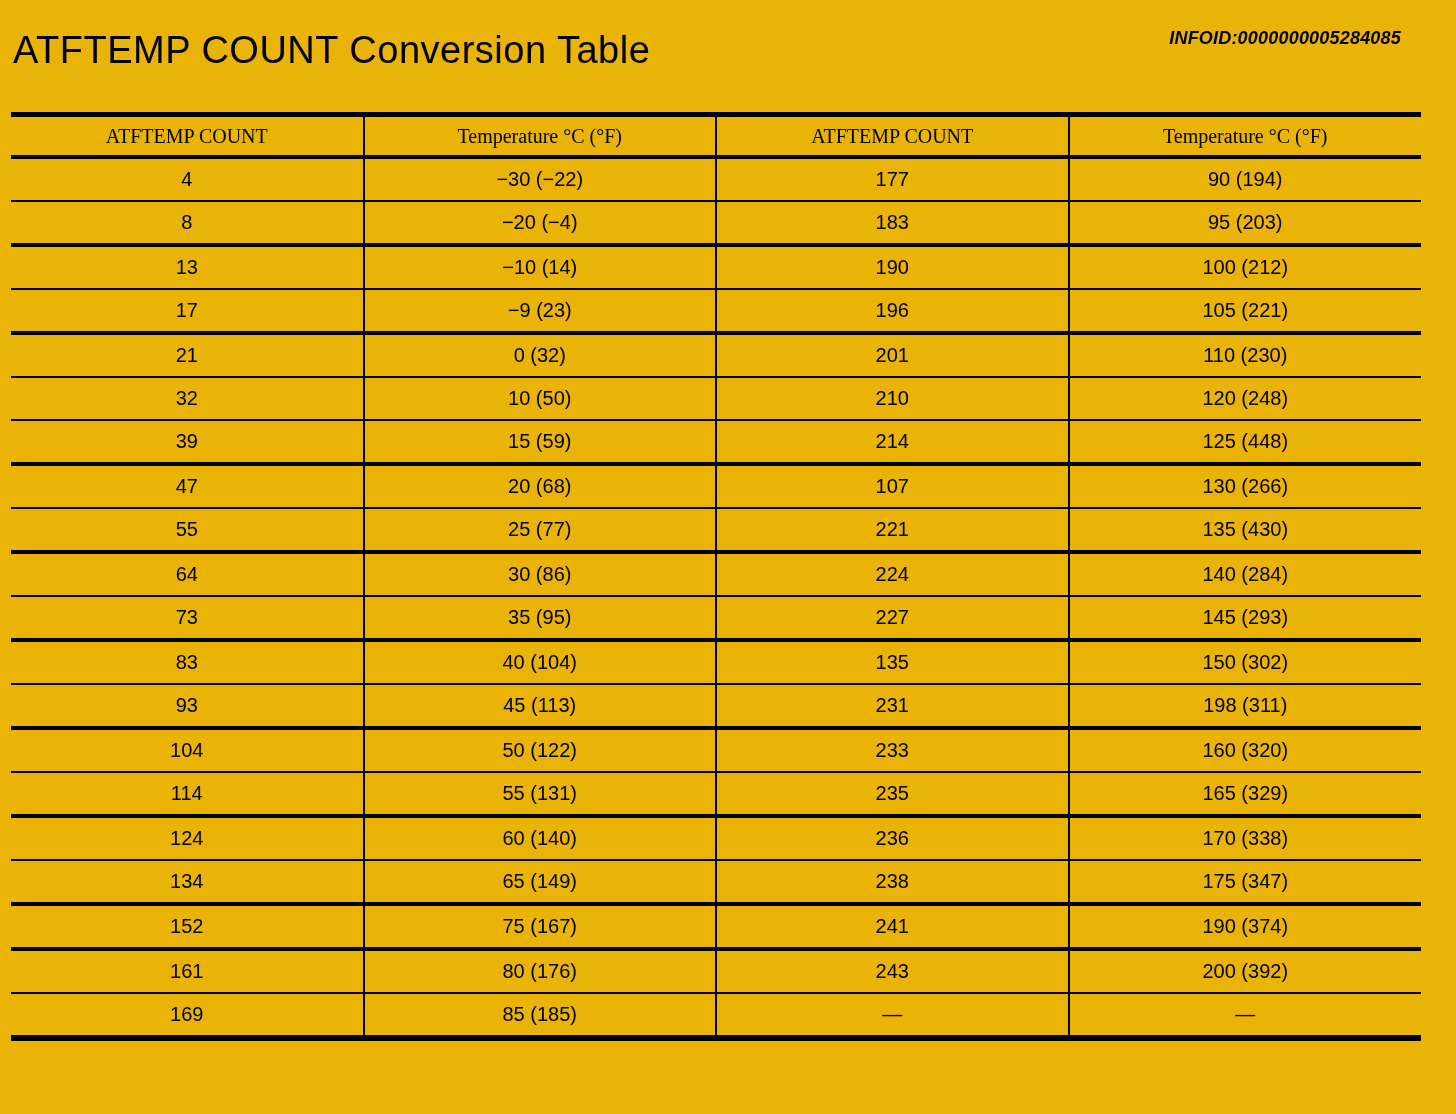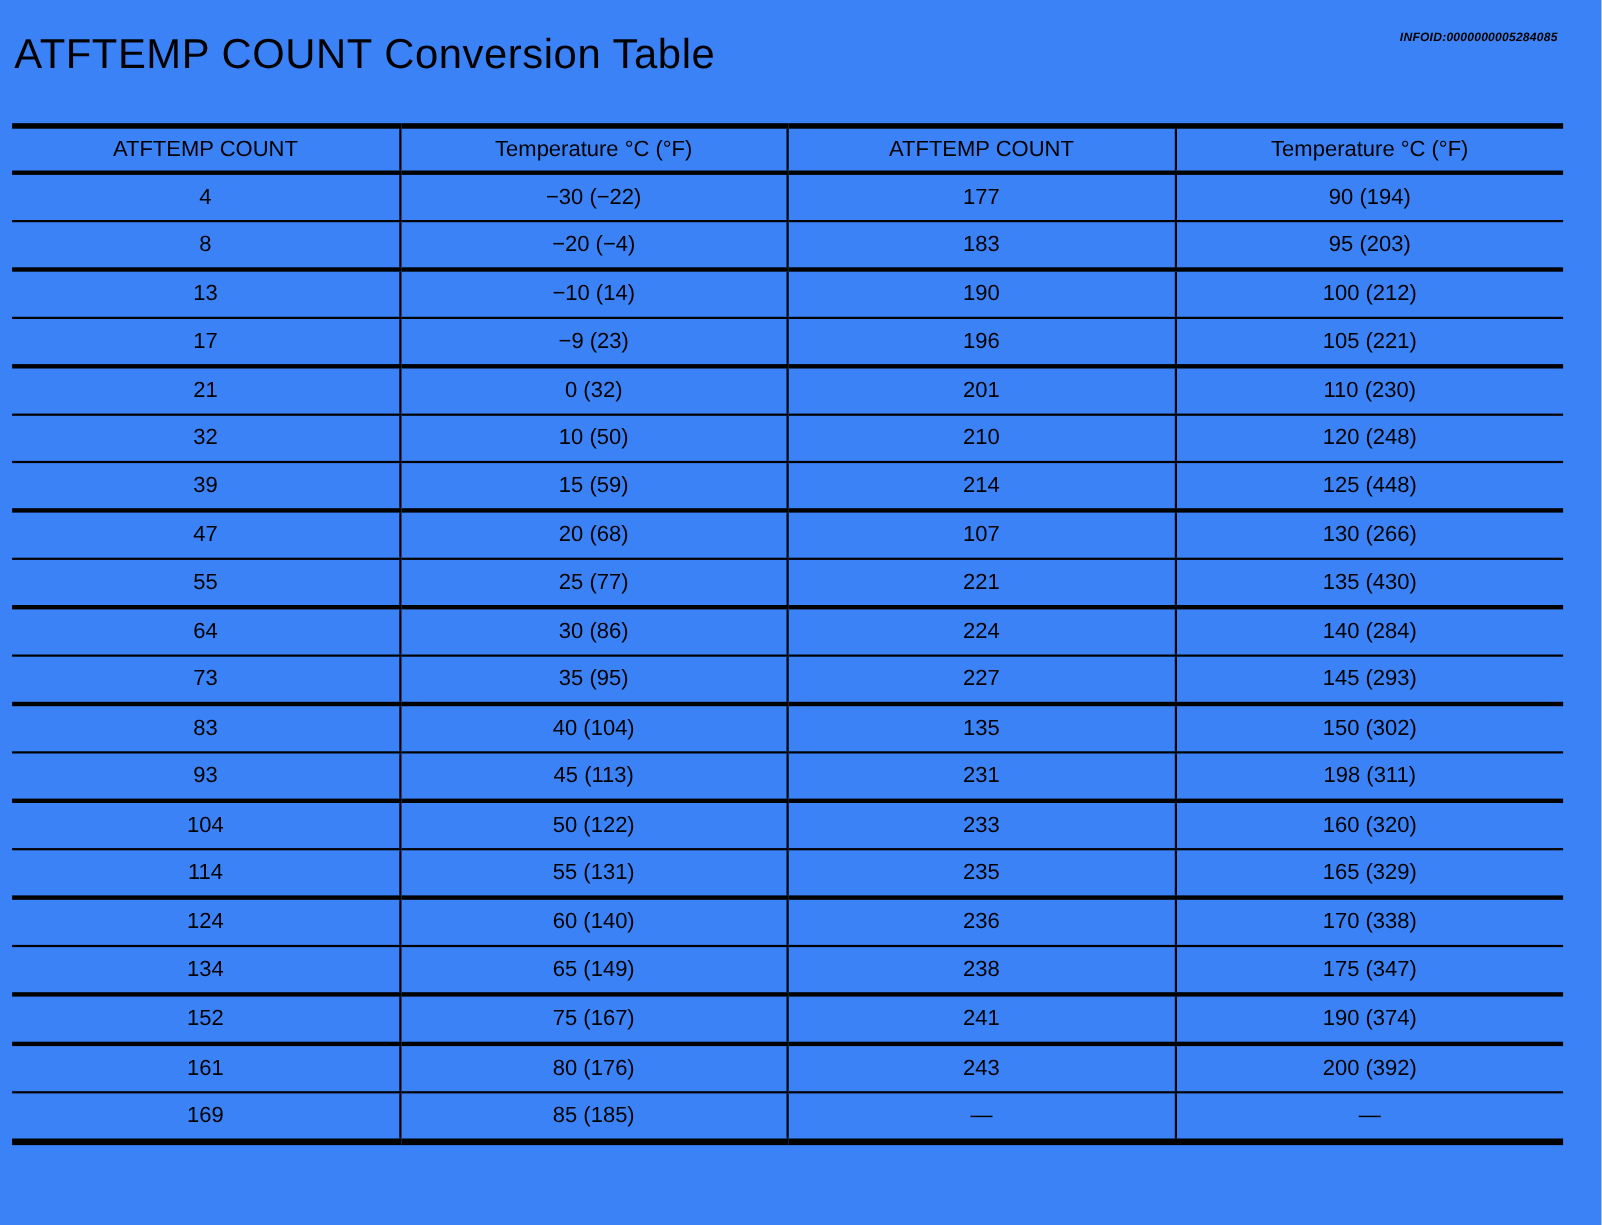--- a/index.html
+++ b/index.html
@@ -6,37 +6,37 @@
     margin: 0;
     padding: 0;
     background: #ffffff;
     font-family: "Liberation Sans", sans-serif;
     color: #000000;
   }
   .page {
     position: relative;
     width: 1456px;
     height: 1114px;
-    background: #3b82f6;
+    background: #eab308;
     overflow: hidden;
   }
   .page-title {
     position: absolute;
     left: 13px;
     top: 4px;
     font-size: 38px;
     font-weight: 400;
     letter-spacing: 0.5px;
     white-space: nowrap;
   }
   .infoid {
     position: absolute;
-    right: 40px;
+    right: 55px;
     top: 28px;
-    font-size: 11px;
+    font-size: 18px;
     font-style: italic;
     font-weight: 700;
     letter-spacing: 0.2px;
     white-space: nowrap;
   }
   .conv-table {
     position: absolute;
     left: 11px;
     top: 112px;
     width: 1410px;
@@ -53,20 +53,21 @@
     font-weight: 400;
     height: 41px;
     white-space: nowrap;
     overflow: hidden;
   }
   .conv-table th:first-child, .conv-table td:first-child { border-left: none; }
   .conv-table thead th {
     border-top: 5px solid #000000;
     border-bottom: 4px solid #000000;
     height: 38px;
+    font-family: Liberation Serif, serif;
   }
   .conv-table tbody tr.sep-thin  td { border-bottom: 2px solid #000000; }
   .conv-table tbody tr.sep-thick td { border-bottom: 4px solid #000000; }
   .conv-table tbody tr:last-child td { border-bottom: 6px solid #000000; }
 </style>
 </head>
 <body>
 
 <div class="page">
 

